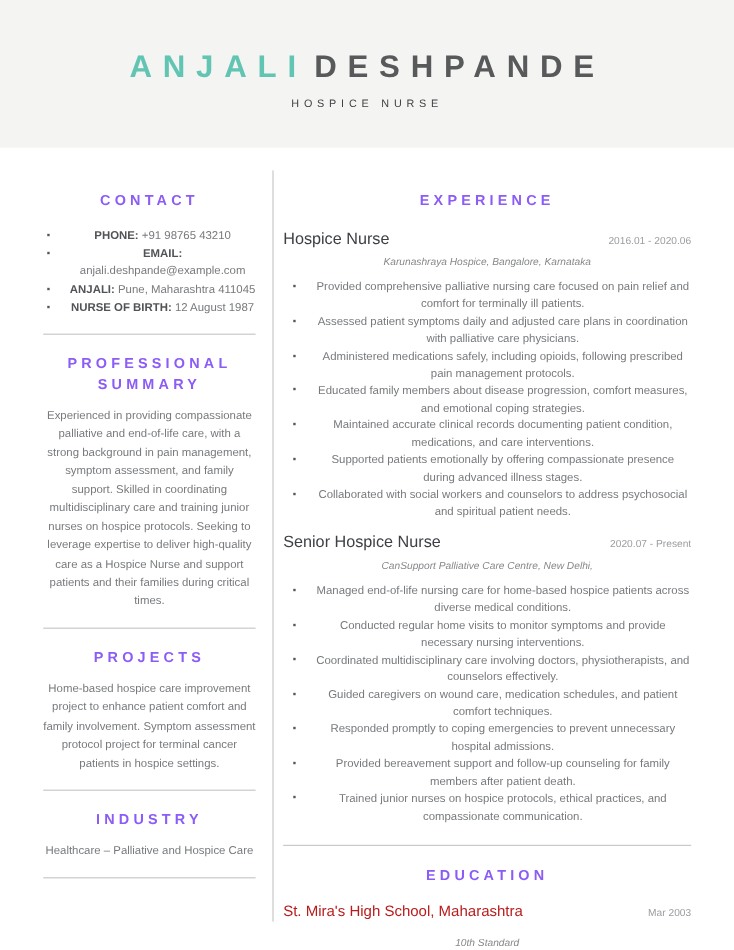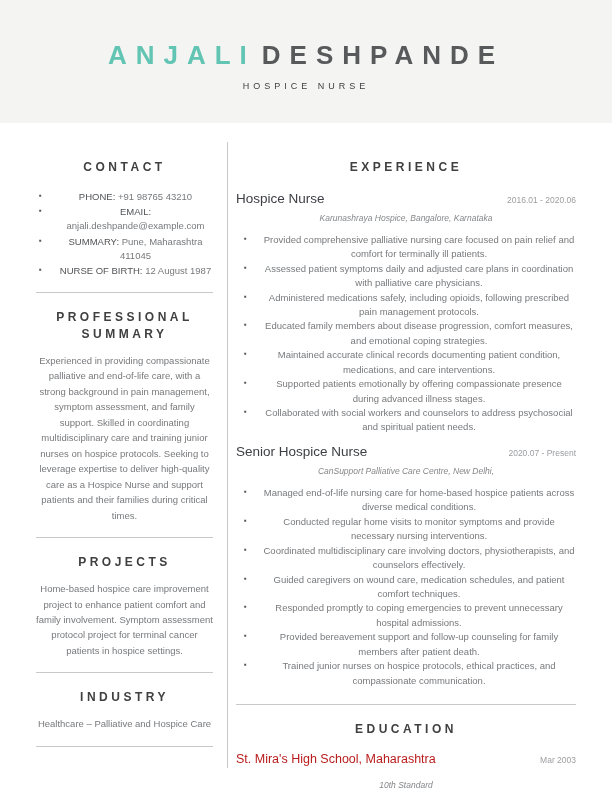--- a/index.html
+++ b/index.html
@@ -19,36 +19,36 @@
   .job-subtitle {
     margin-top:13px; font-size:9px; letter-spacing:4px; color:#3f4144; font-weight:400;
   }
   
   .body { position:relative; display:flex; }
   .vline { position:absolute; left:227px; top:19px; height:626px; width:1px; background:#c9c9c9; }
   .sidebar { width:177px; margin-left:36px; padding-top:36px; }
   .main    { width:340px; margin-left:23px; padding-top:36px; }
   
   h2.sec {
-    color:#404040; font-size:12px; font-weight:700; letter-spacing:3.5px; line-height:1.4;
+    color:#8b5cf6; font-size:12px; font-weight:700; letter-spacing:3.5px; line-height:1.4;
   }
   .hrule { border:0; border-top:1px solid #c9c9c9; }
   .sidebar .hrule { margin-top:14px; }
   .sb-text { margin-top:10px; font-size:9.5px; line-height:1.63; color:#77797c; }
   .sb-section { margin-top:16px; }
   
   .contact-list { list-style:none; margin-top:14px; }
   .contact-list li {
     position:relative; padding-left:22px; font-size:9.5px; line-height:1.5; color:#77797c;
     margin-bottom:1px;
   }
   .contact-list li::before {
     content:"▪"; position:absolute; left:3px; top:0; font-size:8px; color:#55575a;
   }
-  .c-label { font-weight:400; color:#515356; }
+  .c-label { font-weight:700; color:#515356; }
   
   .job { margin-top:15px; }
   .job + .job { margin-top:9px; }
   .job-head { display:flex; justify-content:space-between; align-items:baseline; }
   .job-title { font-size:13.5px; font-weight:400; color:#3e4045; }
   .job-dates { font-size:8.5px; color:#9b9da0; white-space:nowrap; }
   .job-company { margin-top:7px; font-size:8.5px; font-style:italic; color:#85878a; }
   .bullets { list-style:none; margin-top:10px; }
   .bullets li {
     position:relative; padding-left:26px; font-size:9.5px; line-height:1.52; color:#77797c;
@@ -86,21 +86,21 @@
         <ul class="contact-list">
           <li>
             <span class="c-label">PHONE:</span>
             <span>+91 98765 43210</span>
           </li>
           <li>
             <span class="c-label">EMAIL:</span>
             <span>anjali.deshpande@example.com</span>
           </li>
           <li>
-            <span class="c-label">SUMMARY:</span>
+            <span class="c-label">ANJALI:</span>
             <span>Pune, Maharashtra 411045</span>
           </li>
           <li>
             <span class="c-label">NURSE OF BIRTH:</span>
             <span>12 August 1987</span>
           </li>
         </ul>
         <hr class="hrule">
       </section>
 

